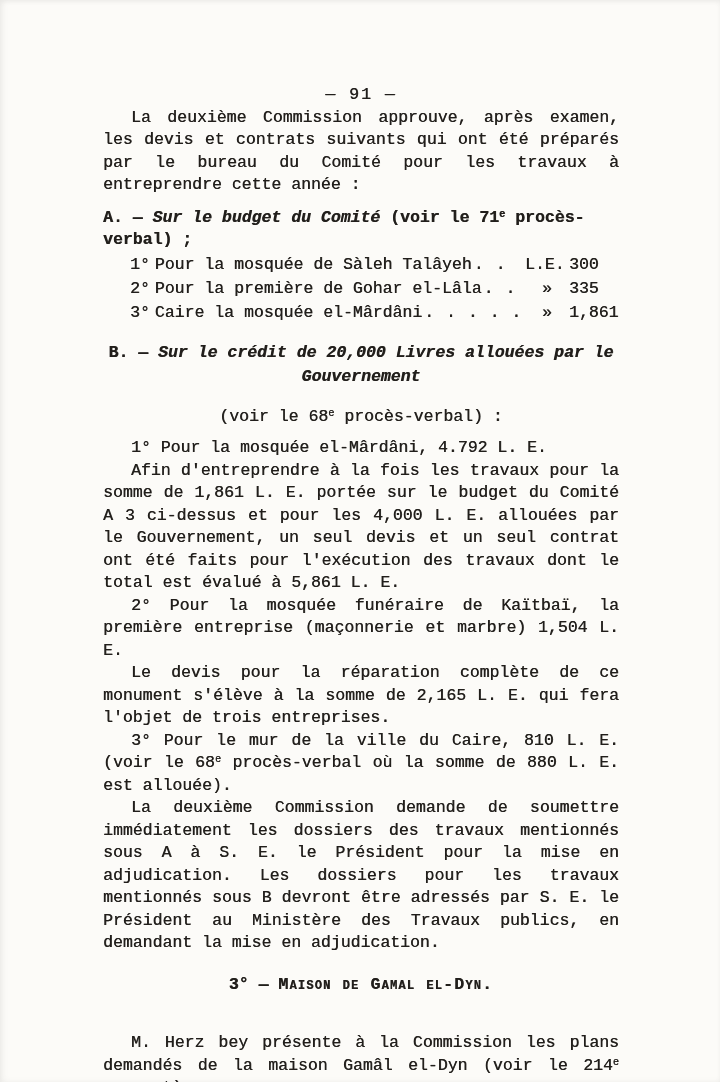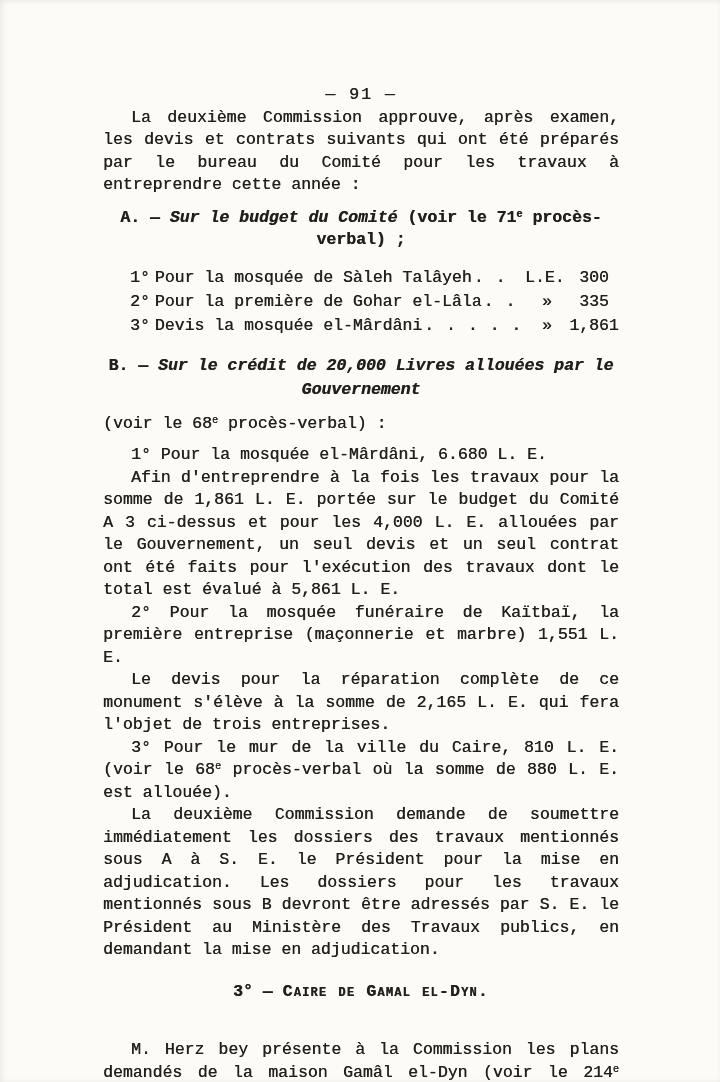--- a/index.html
+++ b/index.html
@@ -37,23 +37,23 @@
     font-weight: bold;
   }
   .section-heading .sc { font-weight: bold; }
 
   p { margin: 0; }
   .intro {
     text-indent: 28px;
   }
 
   .block-a { margin-top: 10px; }
-  .ab-head { font-weight: bold; text-align: center; }
+  .ab-head { font-weight: bold; }
   .ab-head .title { font-style: italic; }
-  .estimate-list { margin-top: 14px; }
+  .estimate-list { margin-top: 1px; }
   .estimate-row {
     display: flex;
     align-items: baseline;
     padding-left: 27px;
     line-height: 24px;
   }
   .estimate-row .itemtext { white-space: nowrap; }
   .estimate-row .num { margin-right: 5px; }
   .leader {
     flex: 1 1 auto;
@@ -66,28 +66,28 @@
     letter-spacing: 1px;
   }
   .currency {
     flex: 0 0 44px;
     text-align: left;
     white-space: nowrap;
   }
   .currency.center-col { text-align: center; }
   .amount {
     flex: 0 0 50px;
-    text-align: center;
+    text-align: left;
     white-space: nowrap;
   }
 
   .block-b { margin-top: 16px; }
   .b-title { text-align: center; font-weight: bold; line-height: 24px; }
   .b-title .title { font-style: italic; }
-  .b-subtitle { margin-top: 11px; }
+  .b-subtitle { text-align: center; margin-top: 17px; }
 
   .body-paragraphs { margin-top: 9px; }
   .body-paragraphs p {
     text-indent: 28px;
     text-align: justify;
   }
 
   .section3-heading { margin-top: 19px; }
   .final-paragraph {
     margin-top: 36px;
@@ -123,39 +123,39 @@
         <span class="currency">L.E.</span>
         <span class="amount">300</span>
       </div>
       <div class="estimate-row">
         <span class="itemtext"><span class="num">2°</span><span>Pour la première de Gohar el-Lâla</span></span>
         <span class="leader"></span>
         <span class="currency center-col">»</span>
         <span class="amount">335</span>
       </div>
       <div class="estimate-row">
-        <span class="itemtext"><span class="num">3°</span><span>Devis la mosquée el-Mârdâni</span></span>
+        <span class="itemtext"><span class="num">3°</span><span>Caire la mosquée el-Mârdâni</span></span>
         <span class="leader"></span>
         <span class="currency center-col">»</span>
         <span class="amount">1,861</span>
       </div>
     </div>
   </div>
 
   <div class="block-b">
     <p class="b-title"><span>B. — </span><span class="title">Sur le crédit de 20,000 Livres allouées par le Gouvernement</span></p>
     <p class="b-subtitle"><span>(voir le 68</span><sup>e</sup><span> procès-verbal) :</span></p>
 
     <div class="body-paragraphs">
-      <p>1° Pour la mosquée el-Mârdâni, 6.680 L. E.</p>
+      <p>1° Pour la mosquée el-Mârdâni, 4.792 L. E.</p>
       <p>Afin d'entreprendre à la fois les travaux pour la somme de 1,861 L. E. portée sur le budget du Comité A 3 ci-dessus et pour les 4,000 L. E. allouées par le Gouvernement, un seul devis et un seul contrat ont été faits pour l'exécution des travaux dont le total est évalué à 5,861 L. E.</p>
-      <p>2° Pour la mosquée funéraire de Kaïtbaï, la première entreprise (maçonnerie et marbre) 1,551 L. E.</p>
+      <p>2° Pour la mosquée funéraire de Kaïtbaï, la première entreprise (maçonnerie et marbre) 1,504 L. E.</p>
       <p>Le devis pour la réparation complète de ce monument s'élève à la somme de 2,165 L. E. qui fera l'objet de trois entreprises.</p>
       <p><span>3° Pour le mur de la ville du Caire, 810 L. E. (voir le 68</span><sup>e</sup><span> procès-verbal où la somme de 880 L. E. est allouée).</span></p>
       <p>La deuxième Commission demande de soumettre immédiatement les dossiers des travaux mentionnés sous A à S. E. le Président pour la mise en adjudication. Les dossiers pour les travaux mentionnés sous B devront être adressés par S. E. le Président au Ministère des Travaux publics, en demandant la mise en adjudication.</p>
     </div>
   </div>
 
-  <div class="section-heading section3-heading"><span>3° — </span><span class="sc">Caire de Gamal el-Dyn.</span></div>
+  <div class="section-heading section3-heading"><span>3° — </span><span class="sc">Maison de Gamal el-Dyn.</span></div>
 
   <p class="final-paragraph"><span>M. Herz bey présente à la Commission les plans demandés de la maison Gamâl el-Dyn (voir le 214</span><sup>e</sup><span> rapport).</span></p>
 
 </div>
 
 </body></html>

